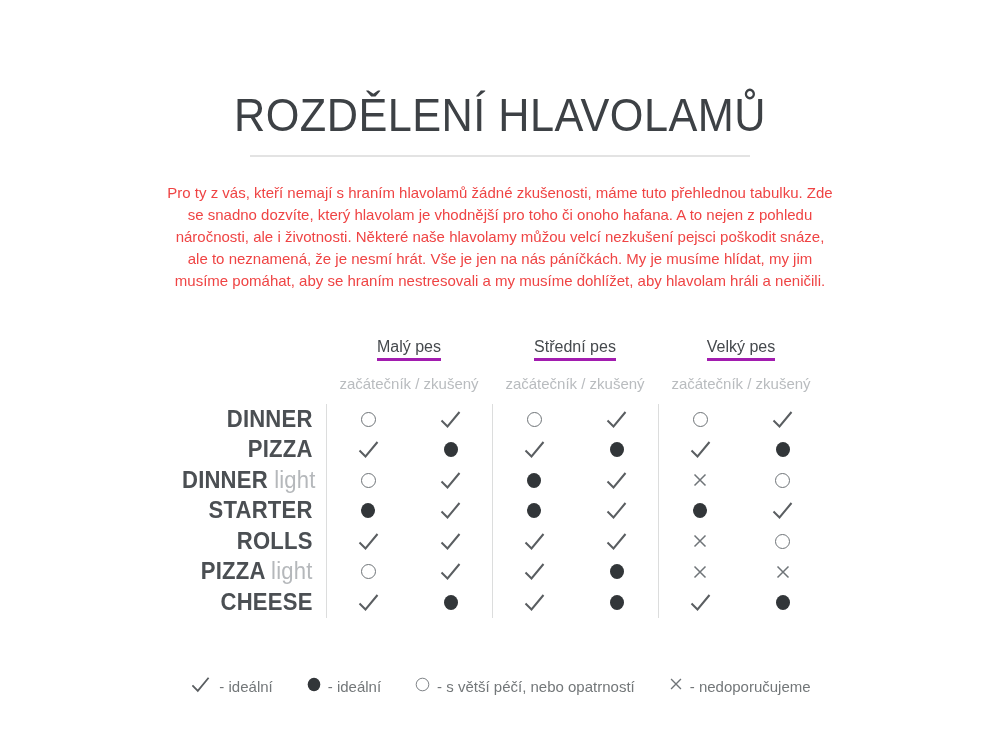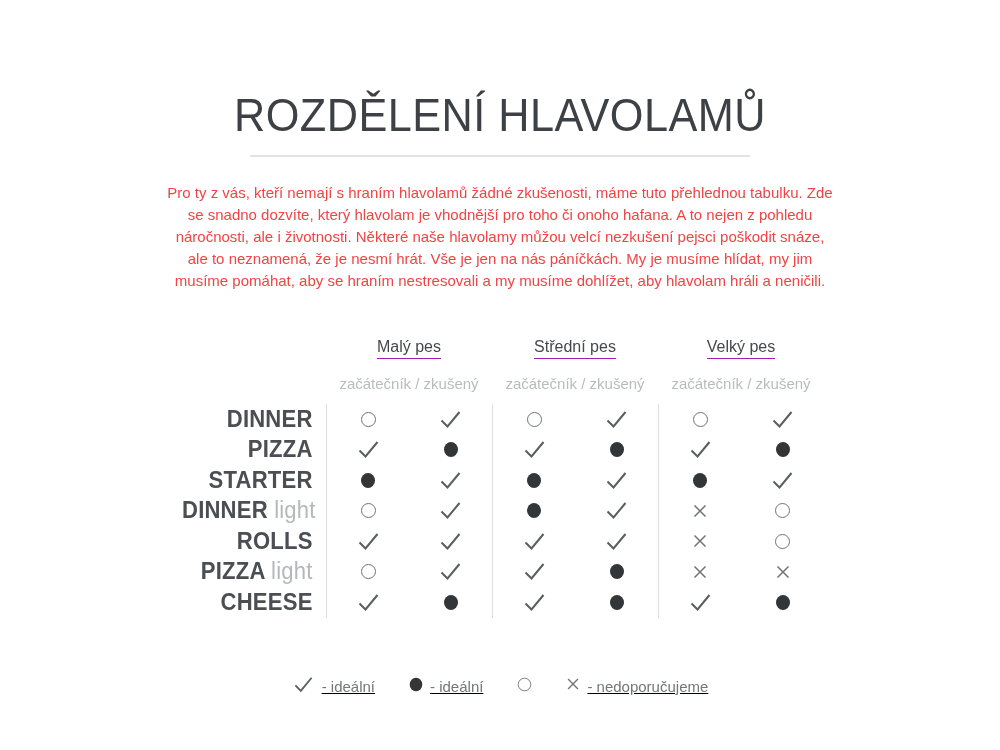--- a/index.html
+++ b/index.html
@@ -36,21 +36,21 @@
   }
 
   
   .table{margin:43px 0 0 176px;width:648px;}
   .t-row{display:grid;grid-template-columns:150px 166px 166px 166px;align-items:center;}
   .t-head{height:24px;}
   .t-subhead{height:24px;margin-top:12px;margin-bottom:9px;}
   .t-group-head{text-align:center;}
   .col-title{
     font-size:16px;color:#45494d;
-    padding-bottom:3px;border-bottom:1px solid #a21caf;text-align:right;
+    padding-bottom:3px;border-bottom:3px solid #a21caf;text-align:right;
   }
   .sub{font-size:15px;color:#b9bcbf;}
 
   .t-body .t-row{height:30.5px;}
   .t-label{
     text-align:right;padding-right:14px;
     font-size:23px;color:#4b4f53;font-weight:700;
     letter-spacing:.2px;white-space:nowrap;
     transform:scaleX(.96);transform-origin:right center;
   }
@@ -61,21 +61,20 @@
   
   .sym{display:inline-flex;align-items:center;justify-content:center;}
   .sym-dot{width:14px;height:15px;border-radius:50%;background:#323639;}
   .sym-circle{width:13px;height:13px;border:1.5px solid #6f7478;border-radius:50%;background:#fff;}
 
   
   .legend{
     margin-top:57px;
     display:flex;justify-content:center;align-items:center;
     gap:34px;
-    text-decoration:underline;
   }
   .legend-item{display:flex;align-items:center;gap:7px;}
   .legend-text{font-size:15px;color:#737779;white-space:nowrap;}
 </style>
 </head>
 <body>
 
 <div class="page">
 
   <h1 class="title">ROZDĚLENÍ HLAVOLAMŮ</h1>
@@ -178,59 +177,20 @@
                   <path d="M2.5 10.5 L8.5 16.5 L20.5 2" fill="none" stroke="#5a5e61" stroke-width="2"></path>
                 </svg>
               </span>
             </div>
             <div class="t-cell">
               <span class="sym sym-dot"></span>
             </div>
           </div>
         </div>
         <div class="t-row">
-          <div class="t-label"><span>STARTER</span></div>
-          <div class="t-group">
-            <div class="t-cell">
-              <span class="sym sym-dot"></span>
-            </div>
-            <div class="t-cell">
-              <span class="sym sym-check">
-                <svg width="23" height="19" viewBox="0 0 23 19">
-                  <path d="M2.5 10.5 L8.5 16.5 L20.5 2" fill="none" stroke="#5a5e61" stroke-width="2"></path>
-                </svg>
-              </span>
-            </div>
-          </div>
-          <div class="t-group">
-            <div class="t-cell">
-              <span class="sym sym-dot"></span>
-            </div>
-            <div class="t-cell">
-              <span class="sym sym-check">
-                <svg width="23" height="19" viewBox="0 0 23 19">
-                  <path d="M2.5 10.5 L8.5 16.5 L20.5 2" fill="none" stroke="#5a5e61" stroke-width="2"></path>
-                </svg>
-              </span>
-            </div>
-          </div>
-          <div class="t-group">
-            <div class="t-cell">
-              <span class="sym sym-dot"></span>
-            </div>
-            <div class="t-cell">
-              <span class="sym sym-check">
-                <svg width="23" height="19" viewBox="0 0 23 19">
-                  <path d="M2.5 10.5 L8.5 16.5 L20.5 2" fill="none" stroke="#5a5e61" stroke-width="2"></path>
-                </svg>
-              </span>
-            </div>
-          </div>
-        </div>
-        <div class="t-row">
           <div class="t-label"><span>DINNER</span> <span class="lbl-light">light</span></div>
           <div class="t-group">
             <div class="t-cell">
               <span class="sym sym-circle"></span>
             </div>
             <div class="t-cell">
               <span class="sym sym-check">
                 <svg width="23" height="19" viewBox="0 0 23 19">
                   <path d="M2.5 10.5 L8.5 16.5 L20.5 2" fill="none" stroke="#5a5e61" stroke-width="2"></path>
                 </svg>
@@ -252,20 +212,59 @@
           <div class="t-group">
             <div class="t-cell">
               <span class="sym sym-cross">
                 <svg width="14" height="14" viewBox="0 0 14 14">
                   <path d="M1.5 1.5 L12.5 12.5 M12.5 1.5 L1.5 12.5" fill="none" stroke="#6f7478" stroke-width="1.5"></path>
                 </svg>
               </span>
             </div>
             <div class="t-cell">
               <span class="sym sym-circle"></span>
+            </div>
+          </div>
+        </div>
+        <div class="t-row">
+          <div class="t-label"><span>STARTER</span></div>
+          <div class="t-group">
+            <div class="t-cell">
+              <span class="sym sym-dot"></span>
+            </div>
+            <div class="t-cell">
+              <span class="sym sym-check">
+                <svg width="23" height="19" viewBox="0 0 23 19">
+                  <path d="M2.5 10.5 L8.5 16.5 L20.5 2" fill="none" stroke="#5a5e61" stroke-width="2"></path>
+                </svg>
+              </span>
+            </div>
+          </div>
+          <div class="t-group">
+            <div class="t-cell">
+              <span class="sym sym-dot"></span>
+            </div>
+            <div class="t-cell">
+              <span class="sym sym-check">
+                <svg width="23" height="19" viewBox="0 0 23 19">
+                  <path d="M2.5 10.5 L8.5 16.5 L20.5 2" fill="none" stroke="#5a5e61" stroke-width="2"></path>
+                </svg>
+              </span>
+            </div>
+          </div>
+          <div class="t-group">
+            <div class="t-cell">
+              <span class="sym sym-dot"></span>
+            </div>
+            <div class="t-cell">
+              <span class="sym sym-check">
+                <svg width="23" height="19" viewBox="0 0 23 19">
+                  <path d="M2.5 10.5 L8.5 16.5 L20.5 2" fill="none" stroke="#5a5e61" stroke-width="2"></path>
+                </svg>
+              </span>
             </div>
           </div>
         </div>
         <div class="t-row">
           <div class="t-label"><span>ROLLS</span></div>
           <div class="t-group">
             <div class="t-cell">
               <span class="sym sym-check">
                 <svg width="23" height="19" viewBox="0 0 23 19">
                   <path d="M2.5 10.5 L8.5 16.5 L20.5 2" fill="none" stroke="#5a5e61" stroke-width="2"></path>
@@ -402,20 +401,21 @@
             </svg>
           </span></span>
       <span class="legend-text">- ideální</span>
     </div>
     <div class="legend-item">
       <span class="sym-holder"><span class="sym sym-dot" style="transform: scale(0.9);"></span></span>
       <span class="legend-text">- ideální</span>
     </div>
     <div class="legend-item">
       <span class="sym-holder"><span class="sym sym-circle" style="transform: scale(0.9);"></span></span>
+      <span class="legend-text">- s větší péčí, nebo opatrností</span>
     </div>
     <div class="legend-item">
       <span class="sym-holder"><span class="sym sym-cross" style="transform: scale(0.9);">
             <svg width="14" height="14" viewBox="0 0 14 14">
               <path d="M1.5 1.5 L12.5 12.5 M12.5 1.5 L1.5 12.5" fill="none" stroke="#6f7478" stroke-width="1.5"></path>
             </svg>
           </span></span>
       <span class="legend-text">- nedoporučujeme</span>
     </div>
   </div>

